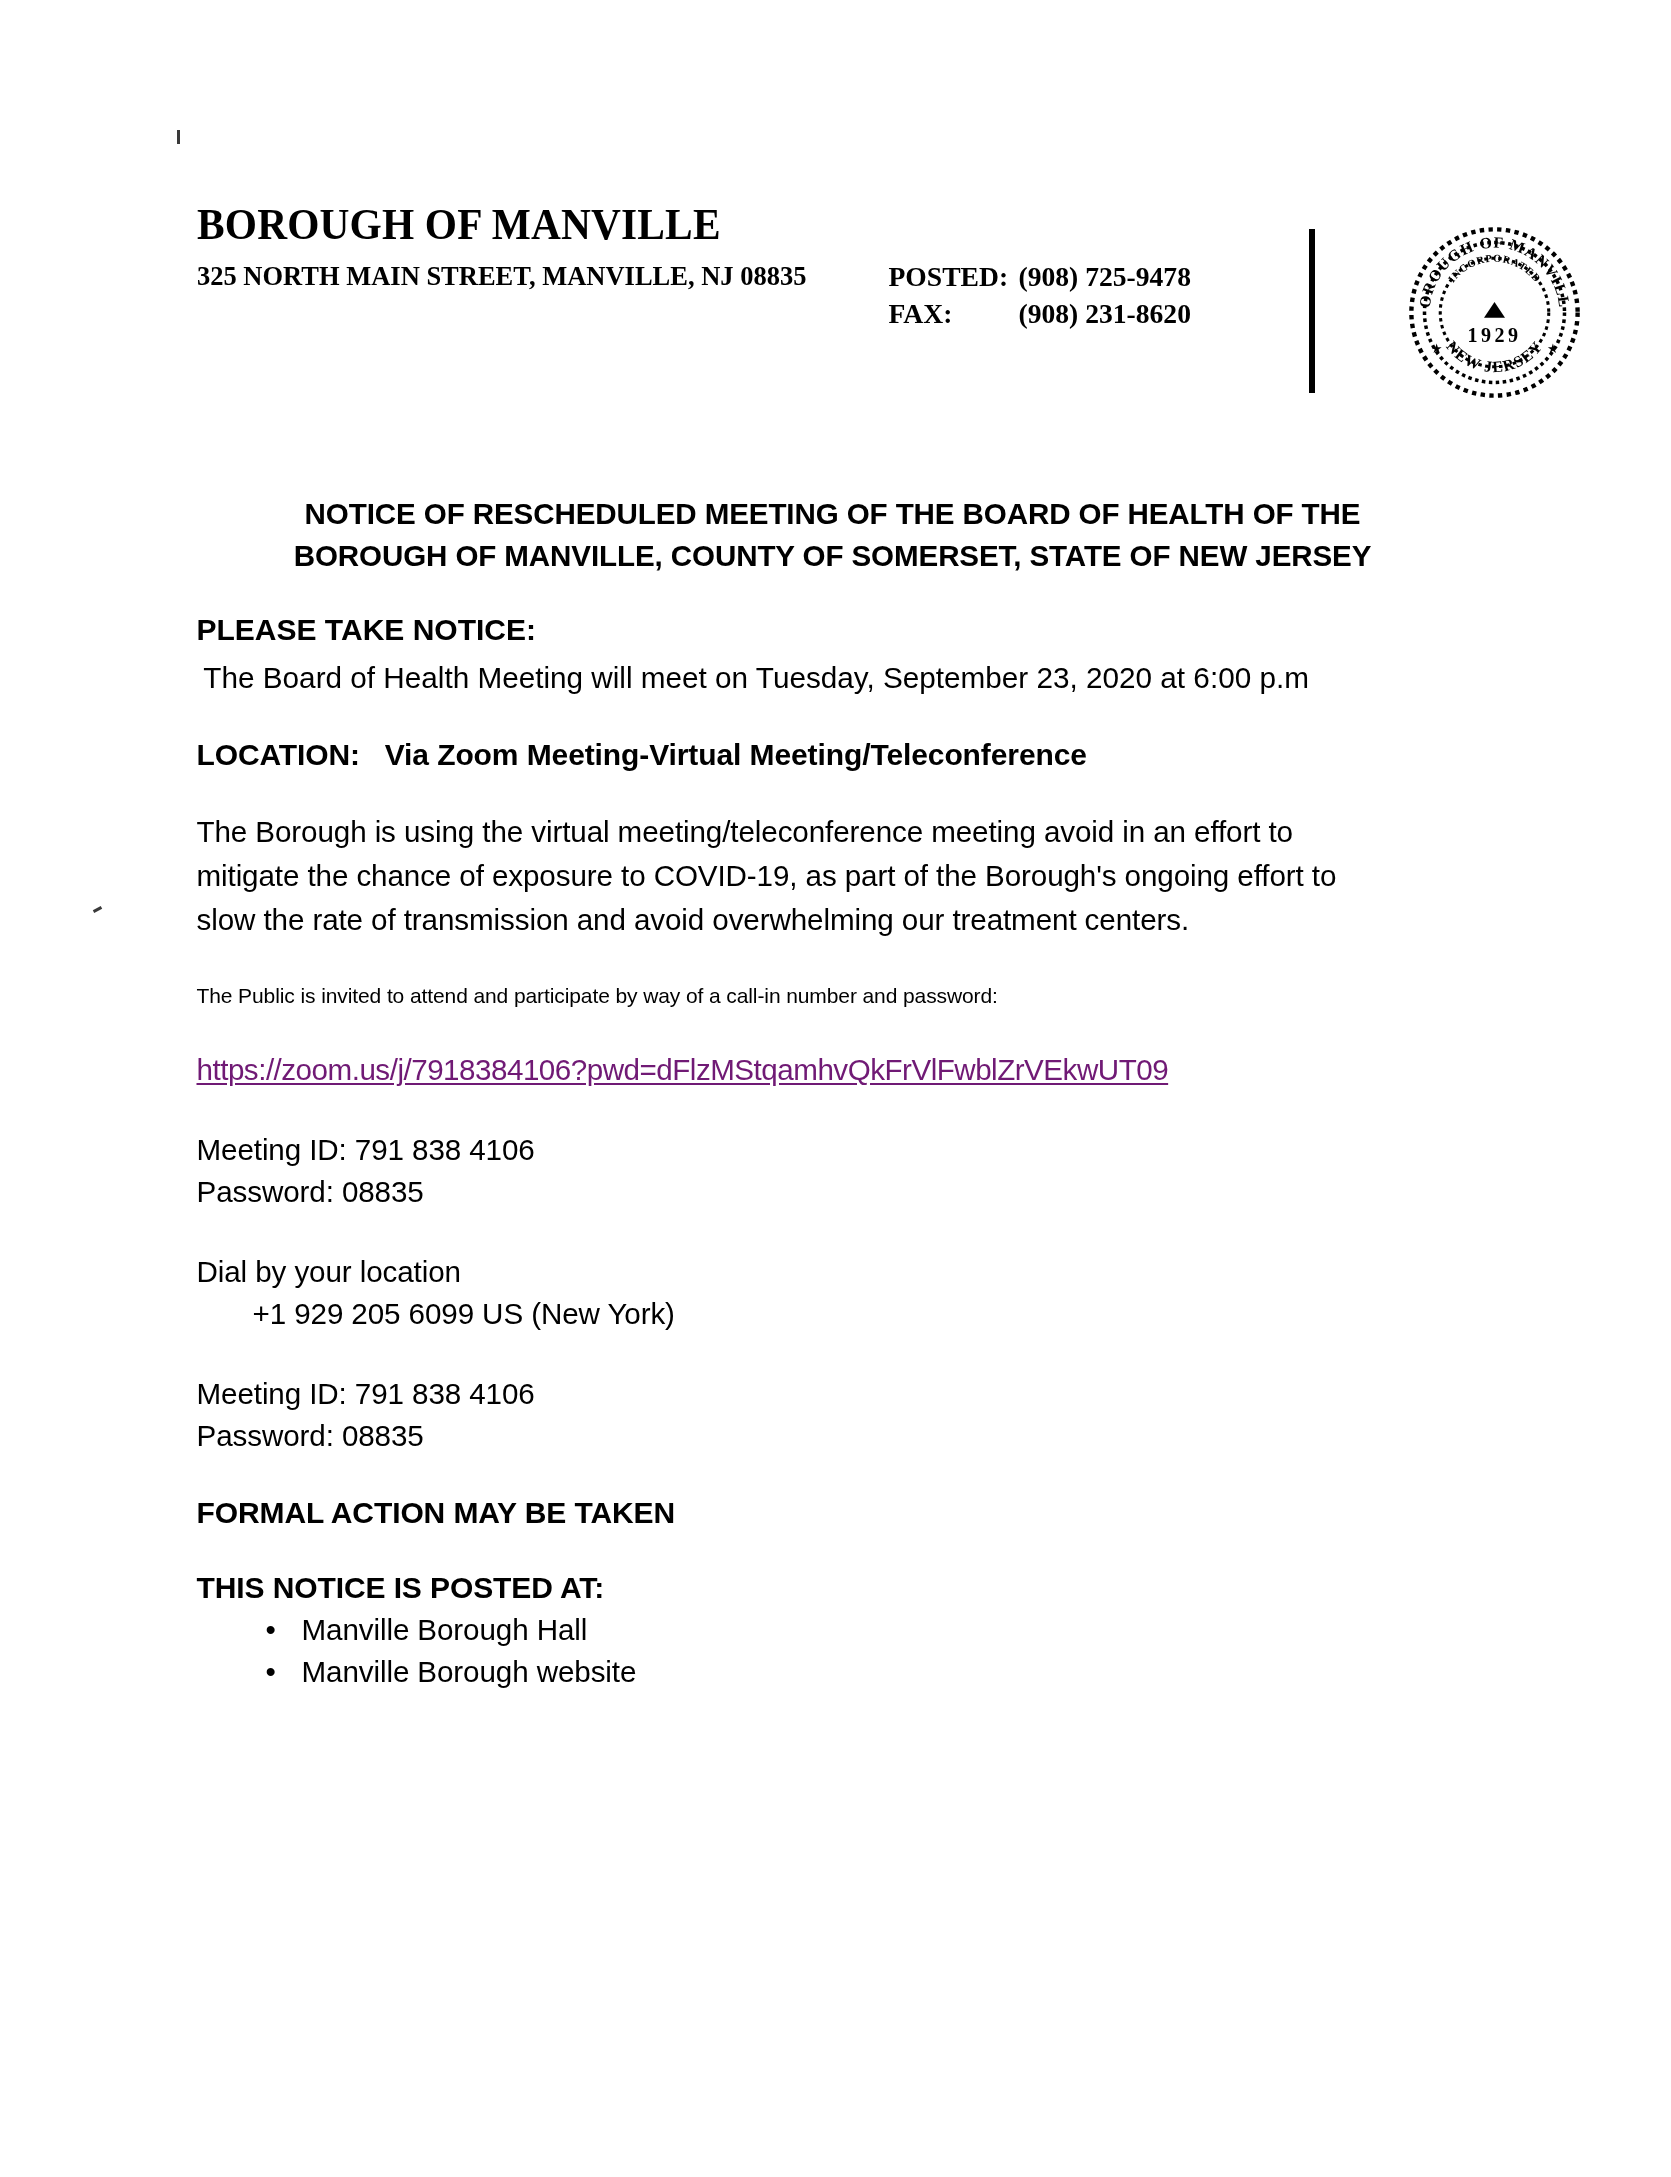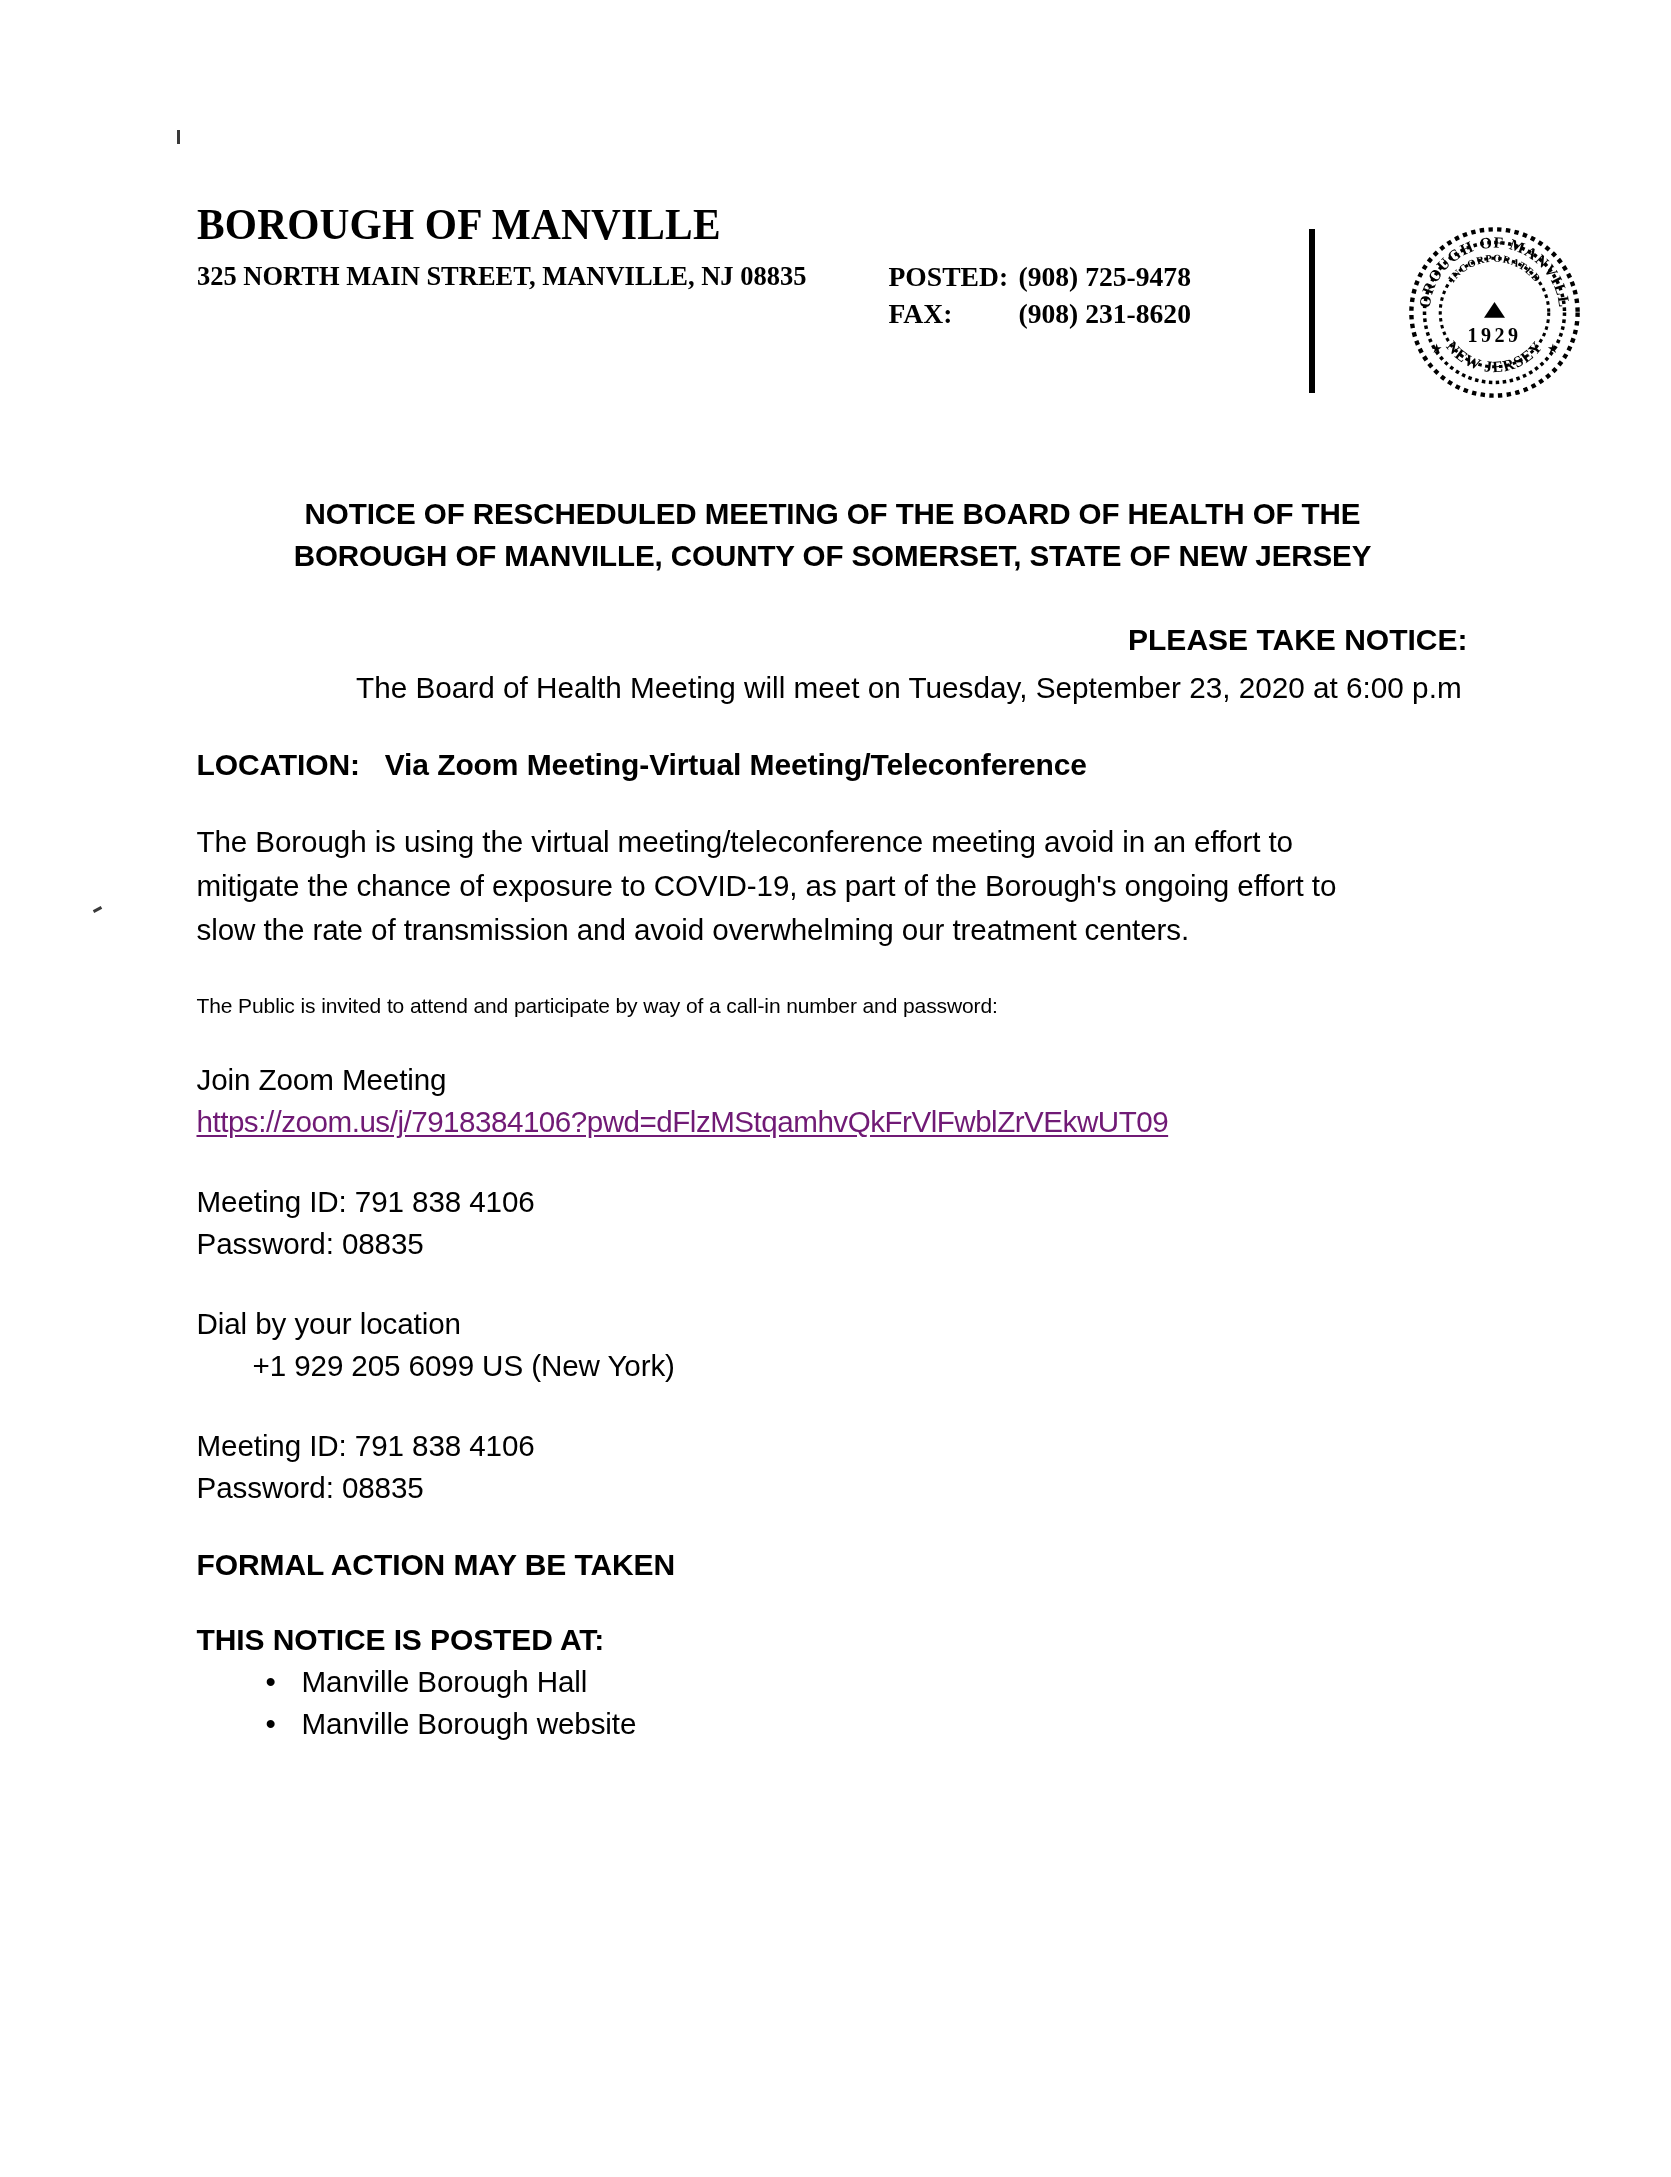--- a/index.html
+++ b/index.html
@@ -101,22 +101,22 @@
     text-align: center;
     font-weight: bold;
     font-size: 30px;
     line-height: 1.39;
     letter-spacing: -0.1px;
     transform: scaleX(0.985);
     transform-origin: center top;
   }
 
   .please-block {
-    margin-top: 43px;
-    text-align: right;
+    margin-top: 33px;
+    text-align: left;
     line-height: 1.42;
   }
   .please-head {
     font-weight: bold;
     font-size: 30px;
   }
   .please-sub {
     font-size: 30px;
     margin-top: 4.9px;
     transform: scaleX(0.99);
@@ -274,21 +274,20 @@
 
     <div class="para">
       <div>The Borough is using the virtual meeting/teleconference meeting avoid in an effort to</div>
       <div>mitigate the chance of exposure to COVID-19, as part of the Borough's ongoing effort to</div>
       <div>slow the rate of transmission and avoid overwhelming our treatment centers.</div>
     </div>
 
     <div class="para-single">The Public is invited to attend and participate by way of a call-in number and password:</div>
 
     <div class="block">
-      <div class="ln">Join Zoom Meeting</div>
       <div class="ln"><a class="zoom-link" href="#">https://zoom.us/j/7918384106?pwd=dFlzMStqamhvQkFrVlFwblZrVEkwUT09</a></div>
     </div>
 
     <div class="block">
       <div class="ln">Meeting ID: 791 838 4106</div>
       <div class="ln">Password: 08835</div>
     </div>
 
     <div class="block">
       <div class="ln">Dial by your location</div>

